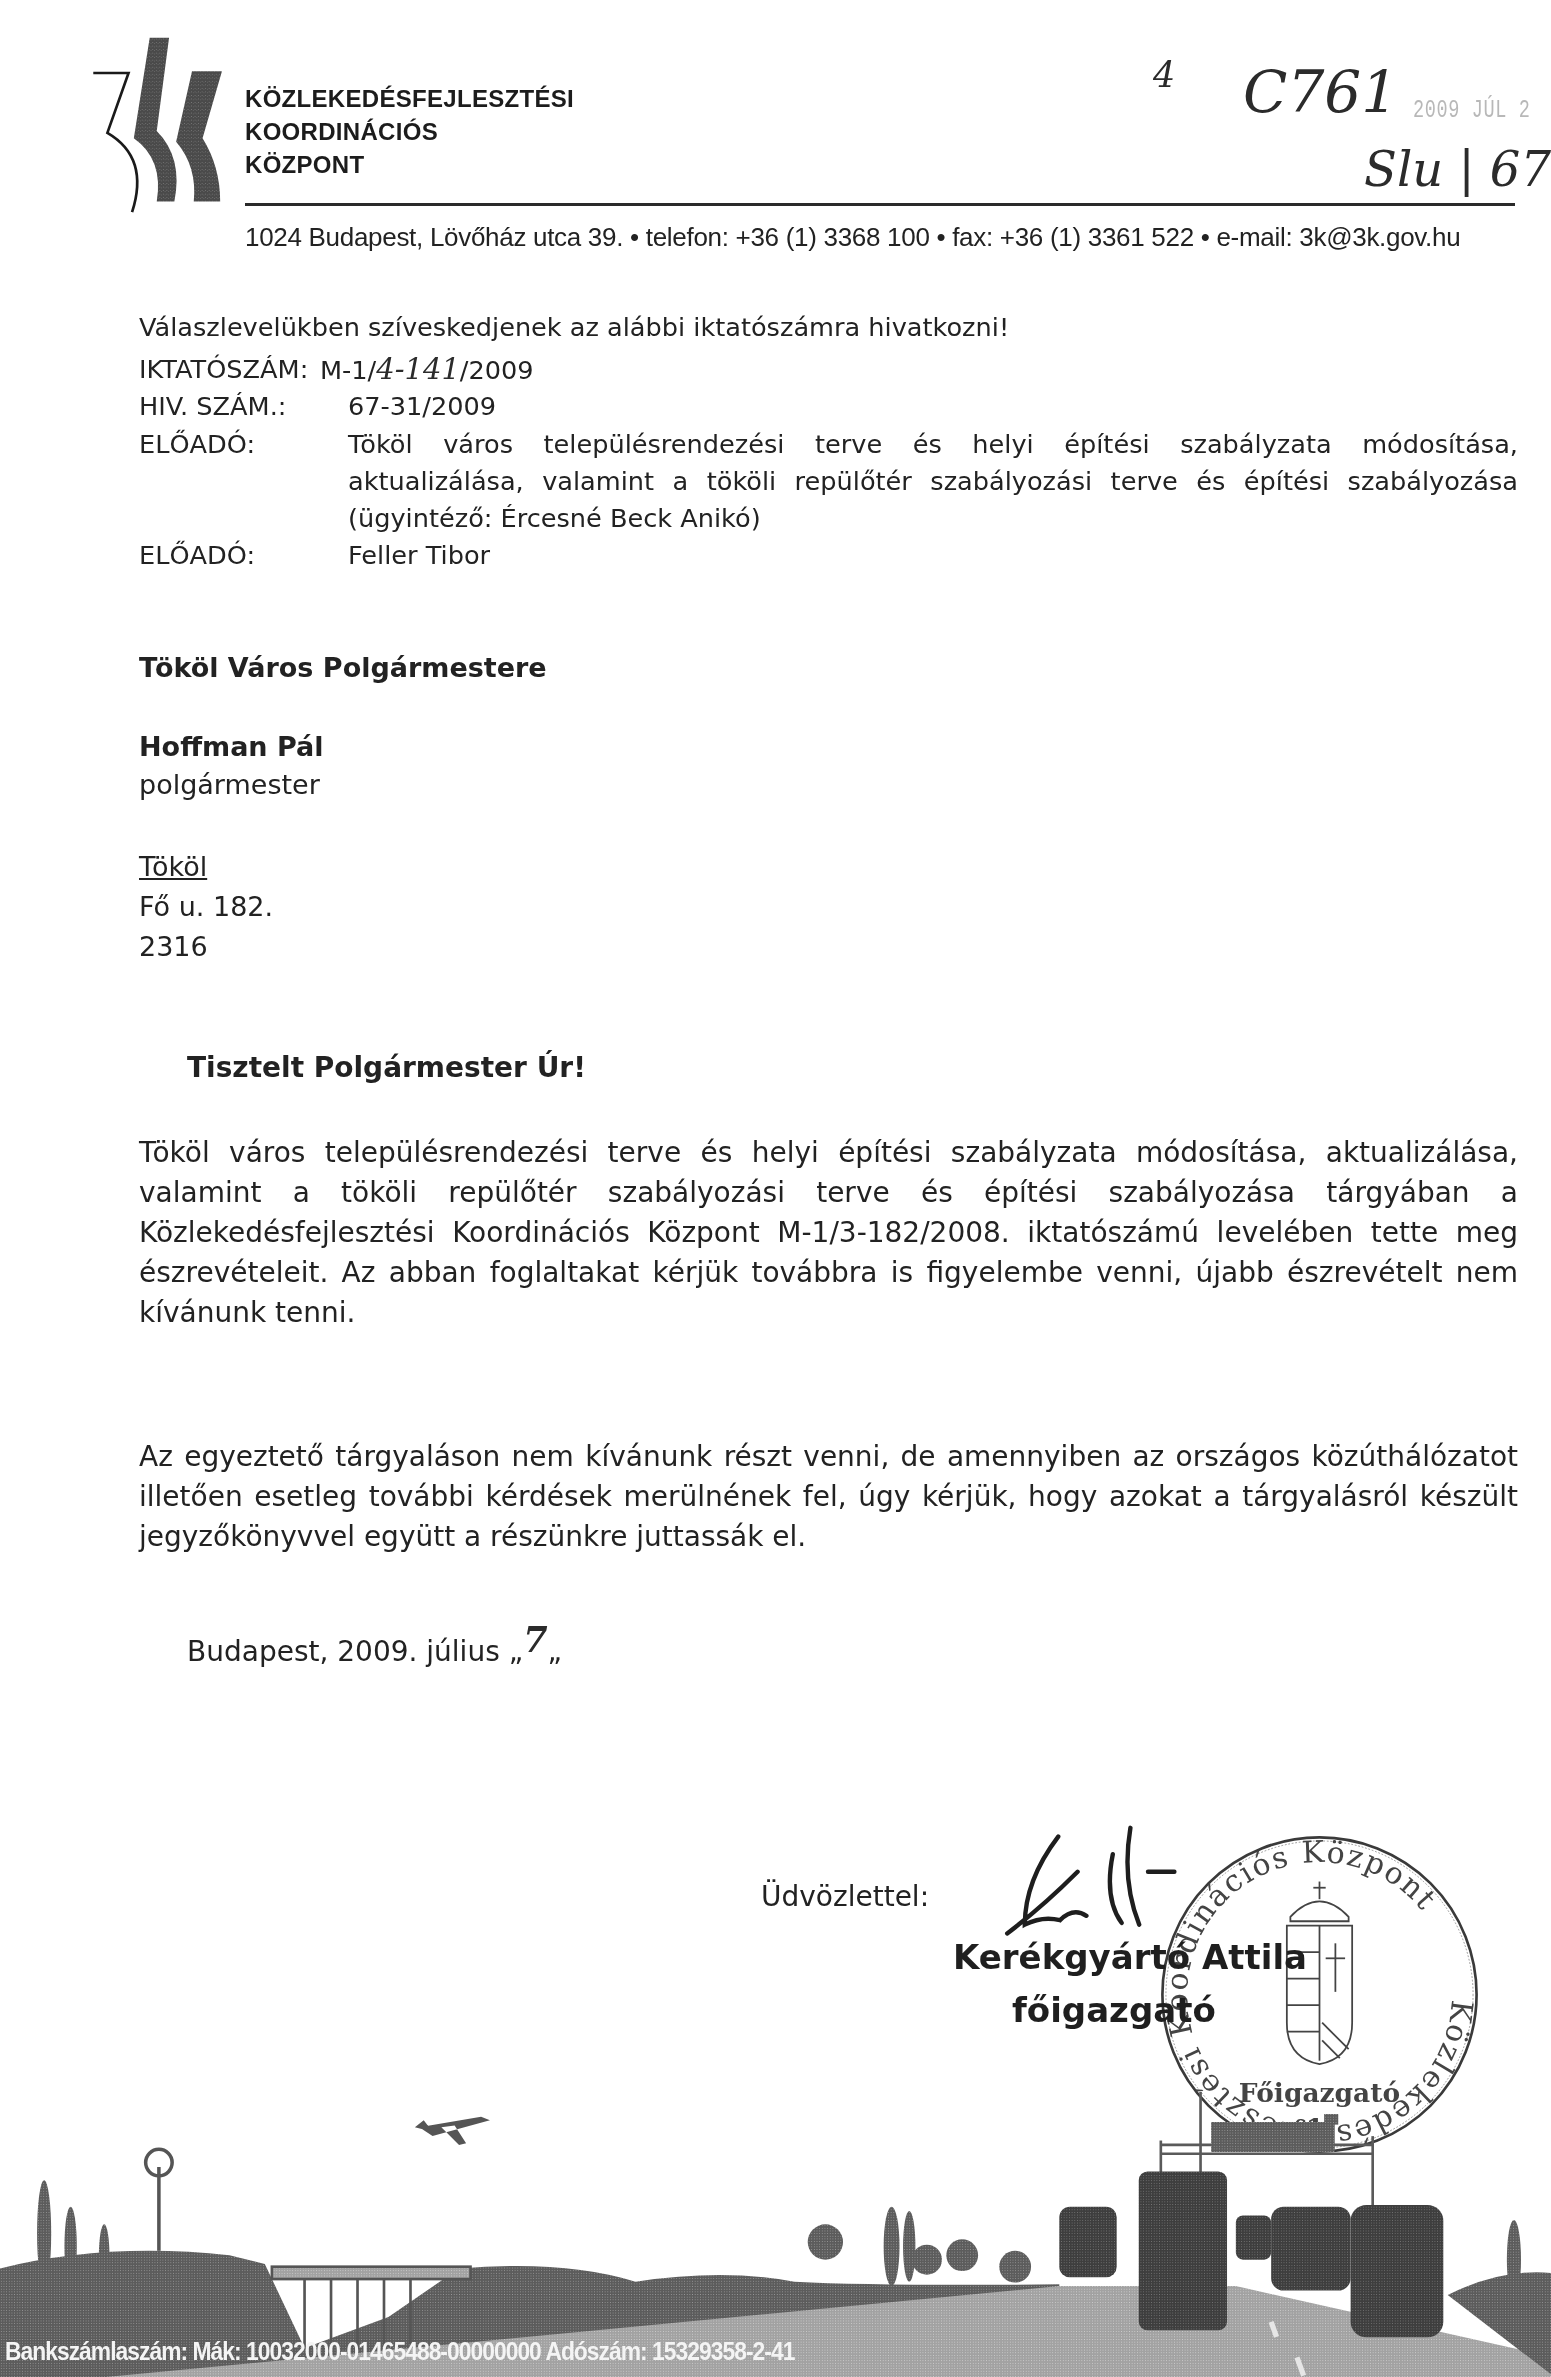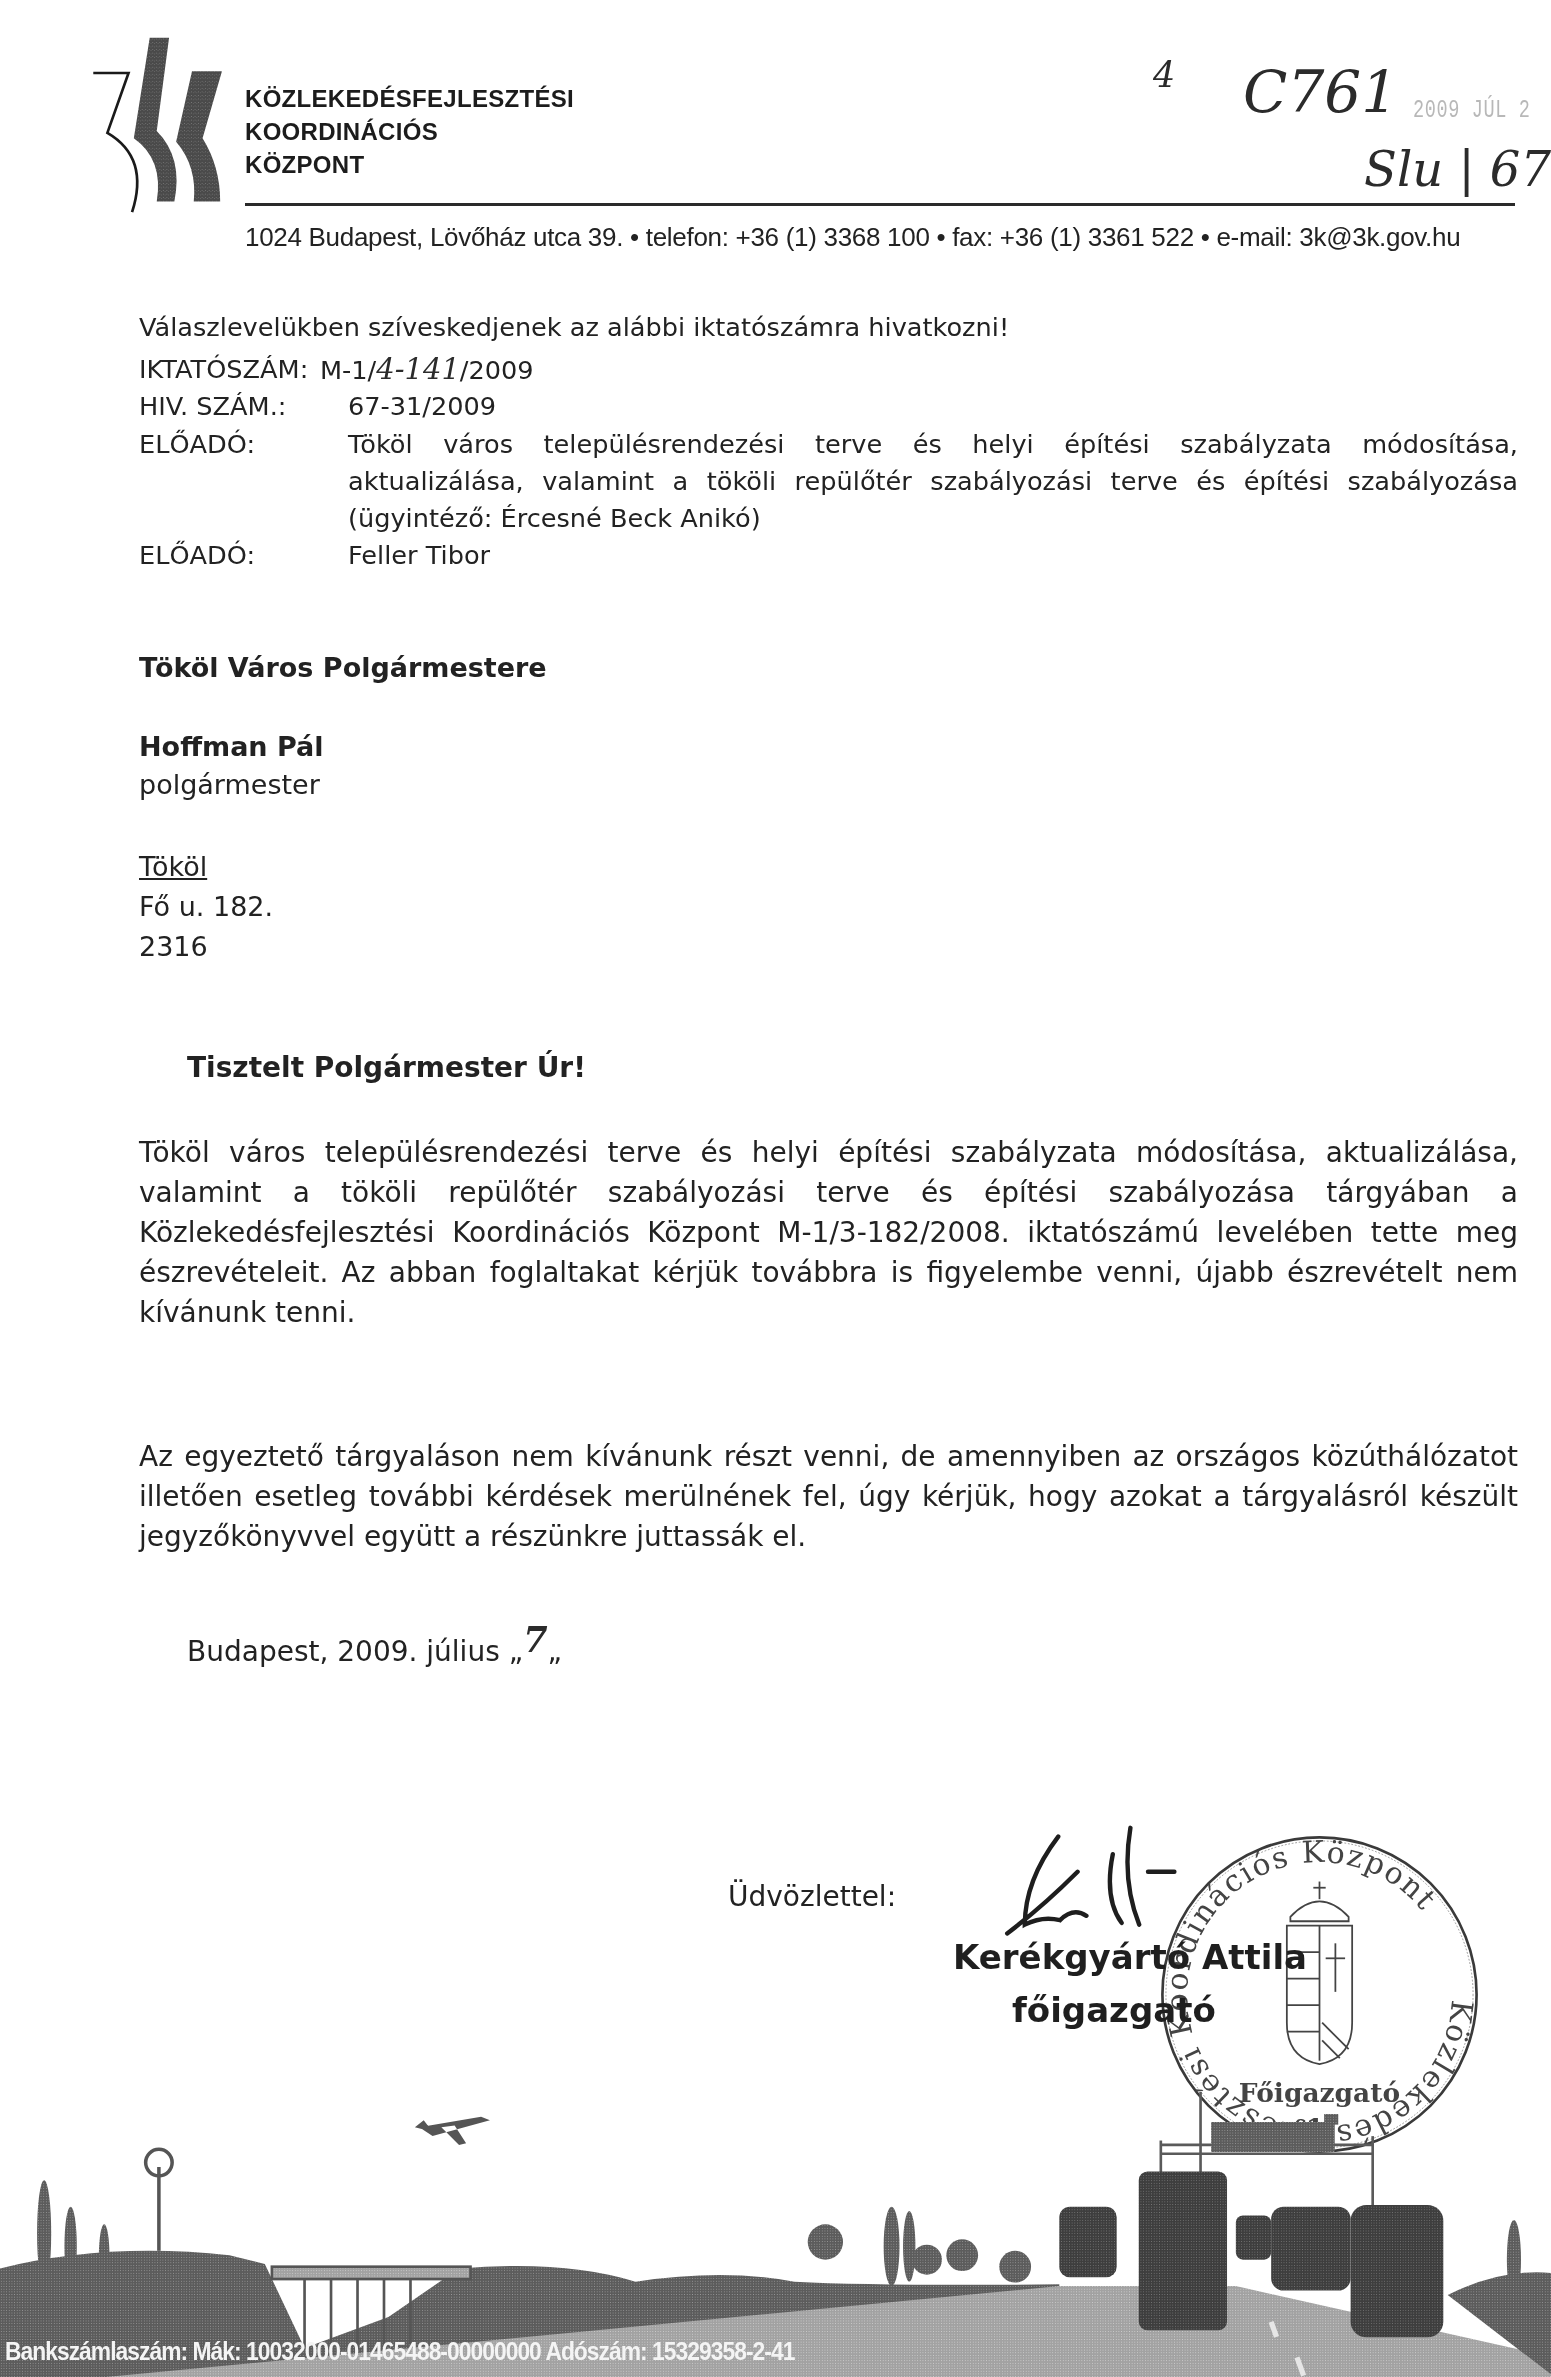--- a/index.html
+++ b/index.html
@@ -96,21 +96,21 @@
 
 <div>
   <div class="abs bold t30" style="left:139px;top:1051px;font-size:28px">Tisztelt Polgármester Úr!</div>
   <div class="para" style="top:1133px">Tököl város településrendezési terve és helyi építési szabályzata módosítása, aktualizálása, valamint a tököli repülőtér szabályozási terve és építési szabályozása tárgyában a Közlekedésfejlesztési Koordinációs Központ M-1/3-182/2008. iktatószámú levelében tette meg észrevételeit. Az abban foglaltakat kérjük továbbra is figyelembe venni, újabb észrevételt nem kívánunk tenni.</div>
   <div class="para" style="top:1437px">Az egyeztető tárgyaláson nem kívánunk részt venni, de amennyiben az országos közúthálózatot illetően esetleg további kérdések merülnének fel, úgy kérjük, hogy azokat a tárgyalásról készült jegyzőkönyvvel együtt a részünkre juttassák el.</div>
 
   <div class="abs t30" style="left:139px;top:1628px;font-size:28px">
     <span>Budapest, 2009. július „</span><span class="hand" style="font-size:35px;font-weight:bold;position:relative;top:-8.8px">7</span><span>„</span>
   </div>
 
-  <div class="abs t30" style="left:680px;top:1880px;font-size:28px">Üdvözlettel:</div>
+  <div class="abs t30" style="left:713px;top:1880px;font-size:28px">Üdvözlettel:</div>
 </div>
 
 <svg class="stamp" viewBox="0 0 366 366">
   <defs>
     <path id="ringpath" d="M183,183 m-150,0 a150,150 0 1,1 300,0 a150,150 0 1,1 -300,0"></path>
   </defs>
   <circle cx="183" cy="183" r="178" fill="none" stroke="#3a3a3a" stroke-width="3"></circle>
   <circle cx="183" cy="183" r="174" fill="none" stroke="#8a8a8a" stroke-width="1" stroke-dasharray="2 2"></circle>
   <text font-family="DejaVu Serif, serif" font-size="34" fill="#444" letter-spacing="2" transform="rotate(-178 183 183)">
     <textPath href="#ringpath">Közlekedésfejlesztési Koordinációs Központ</textPath>

